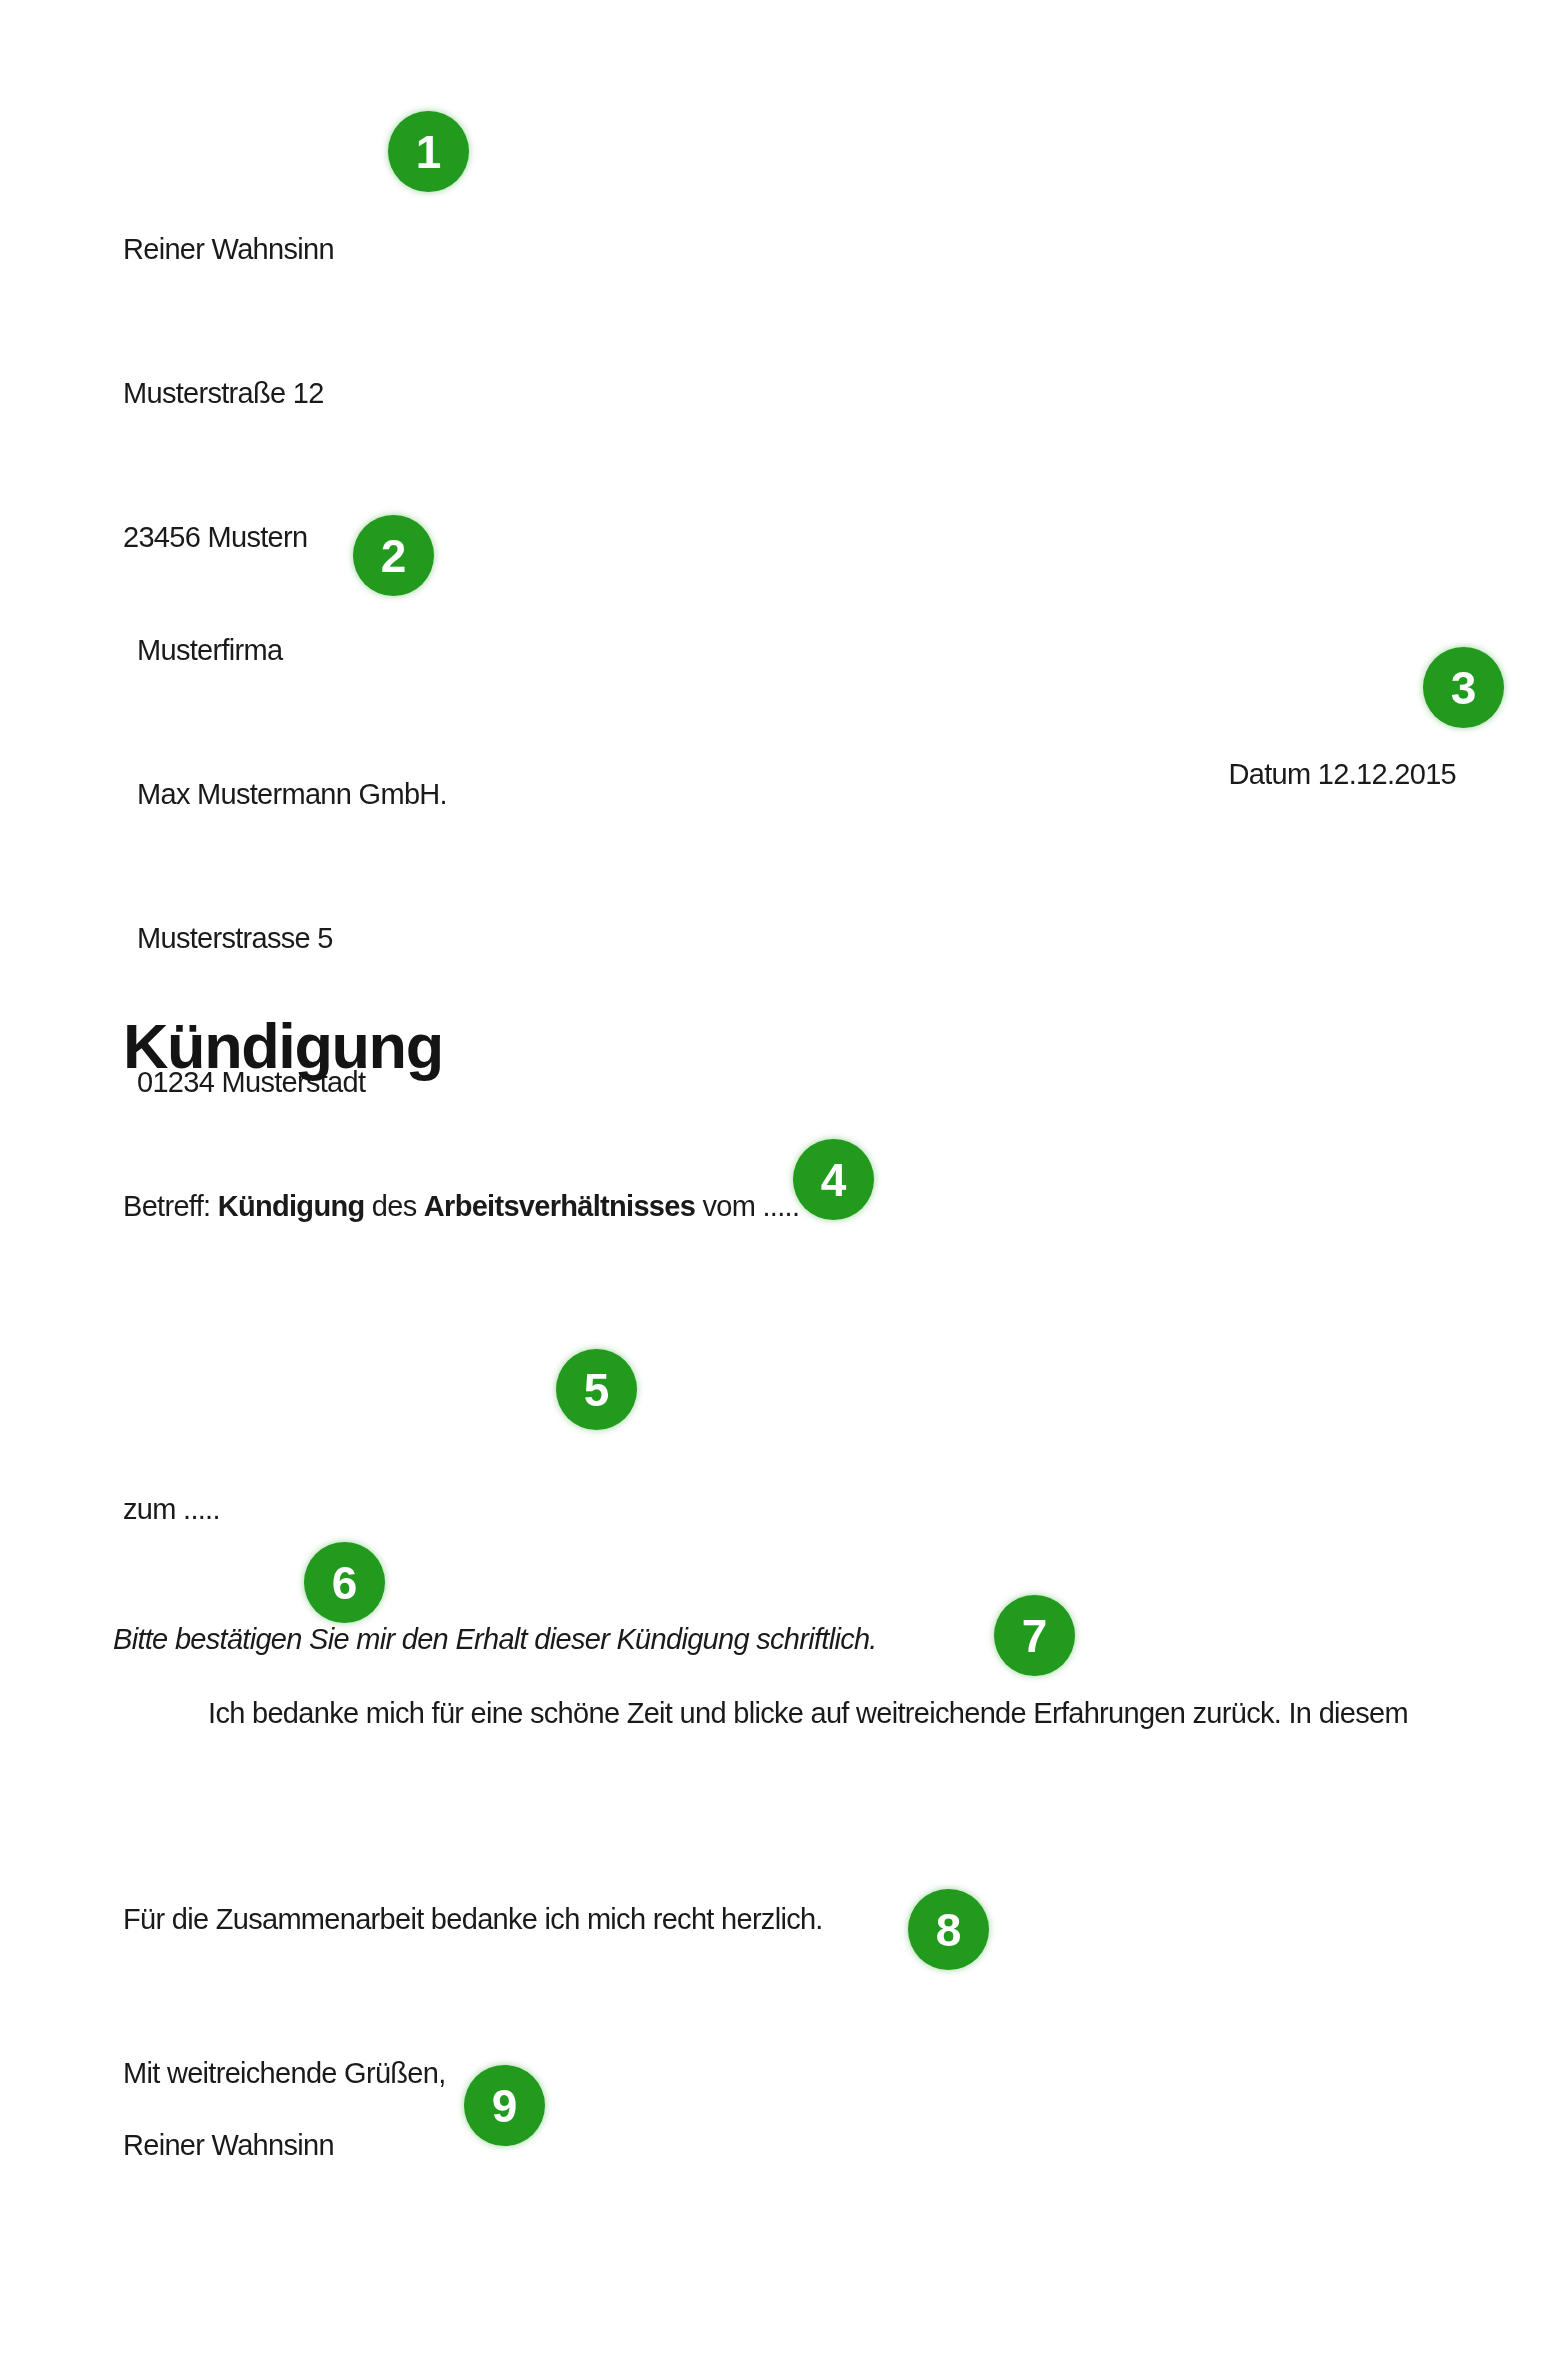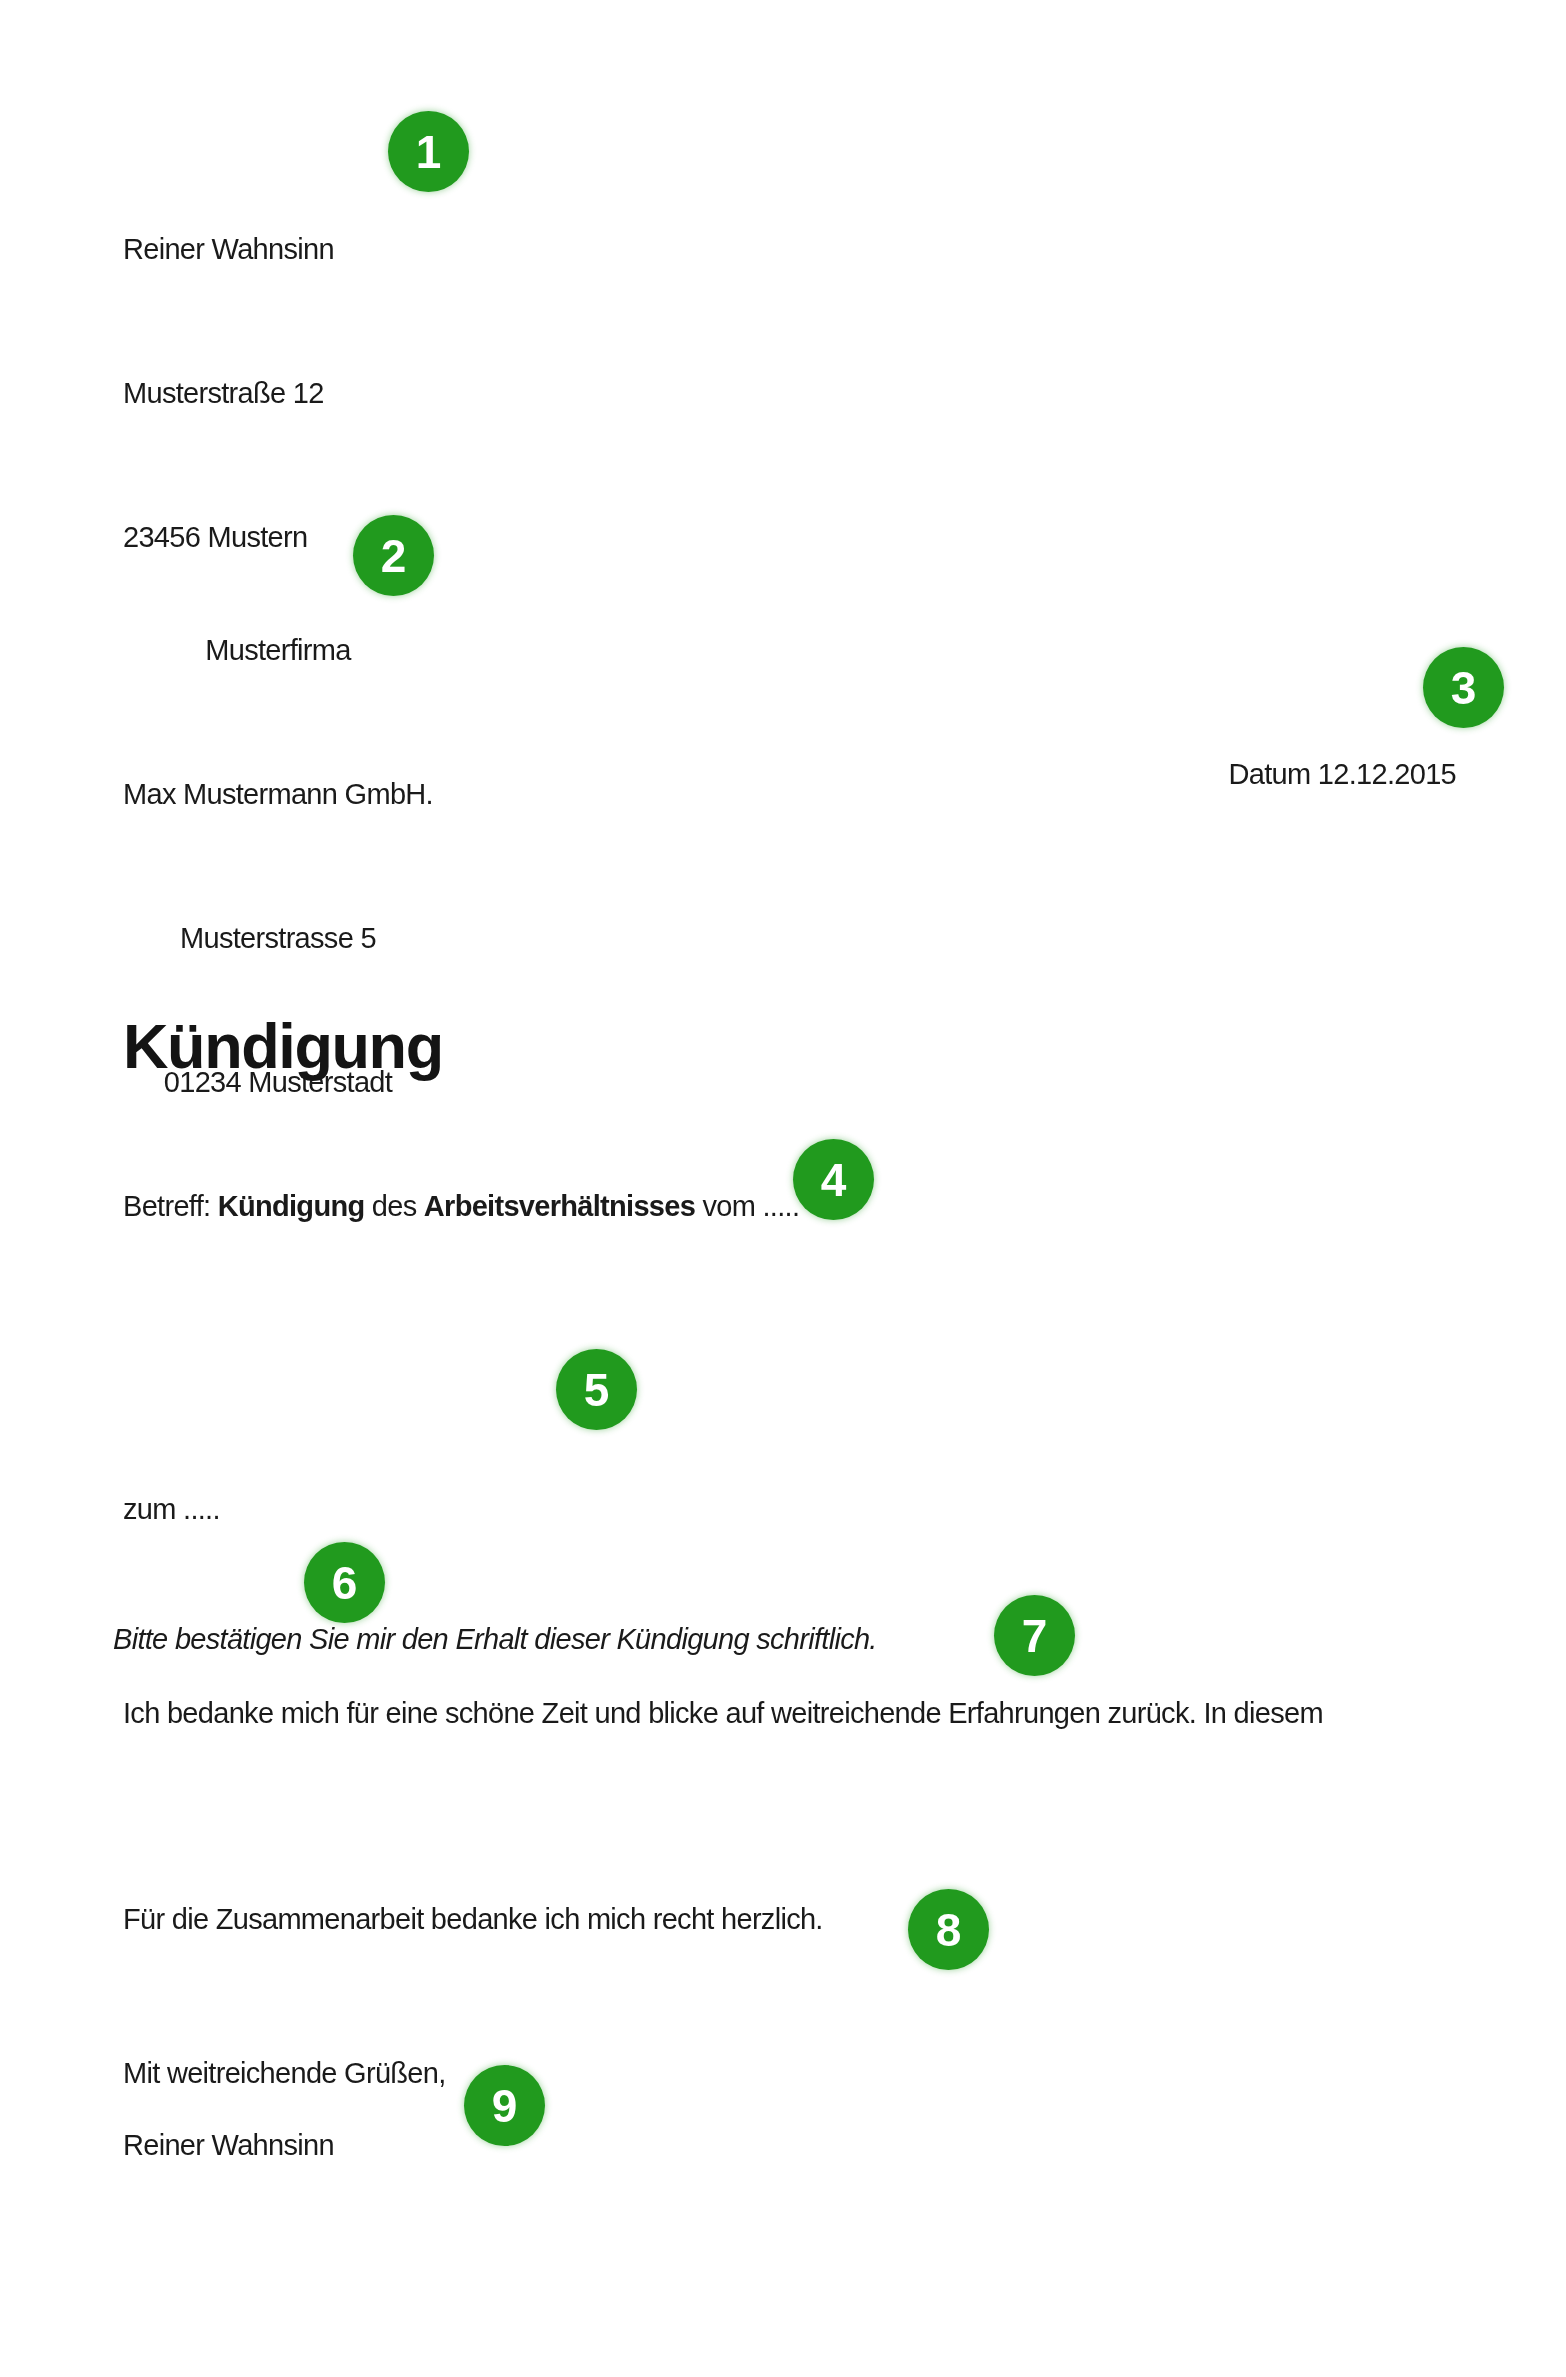--- a/index.html
+++ b/index.html
@@ -70,41 +70,41 @@
 <body>
 
 <div class="page" style="background: rgb(255, 255, 255); color: rgb(26, 26, 26);">
 
   <div class="block" style="top:129px; left:123px;">
     <div>Reiner Wahnsinn</div>
     <div>Musterstraße 12</div>
     <div>23456 Mustern</div>
   </div>
 
-  <div class="block" style="top:530px; left:123px;text-align:center;">
+  <div class="block" style="top:530px; left:137px;">
     <div>Musterfirma</div>
     <div>Max Mustermann GmbH.</div>
     <div>Musterstrasse 5</div>
     <div>01234 Musterstadt</div>
   </div>
 
   <div class="date-line">Datum 12.12.2015</div>
 
   <h1 class="letter-title">Kündigung</h1>
 
   <div class="para subject" style="top:1182px; left:123px;"><span>Betreff: </span><b>Kündigung</b><span> des </span><b>Arbeitsverhältnisses</b><span> vom .....</span></div>
 
 
   <div class="para tight" style="top:1487px; left:123px; width:1356px;">
     <div>zum .....</div>
   </div>
 
   <div class="para" style="top:1615px; left:113px;font-style:italic;">Bitte bestätigen Sie mir den Erhalt dieser Kündigung schriftlich.</div>
 
-  <div class="para" style="top:1689px; left:123px; width:1370px;">
+  <div class="para" style="top:1689px; left:123px; width:1370px;text-align:center;">
     <div>Ich bedanke mich für eine schöne Zeit und blicke auf weitreichende Erfahrungen zurück. In diesem</div>
   </div>
 
   <div class="para" style="top:1895px; left:123px;">Für die Zusammenarbeit bedanke ich mich recht herzlich.</div>
 
   <div class="para" style="top:2049px; left:123px;">Mit weitreichende Grüßen,</div>
 
   <div class="para" style="top:2121px; left:123px;">Reiner Wahnsinn</div>
 
   <div class="marker" style="top: 111px; left: 388px; background: rgb(33, 154, 30); color: rgb(255, 255, 255);">1</div>

